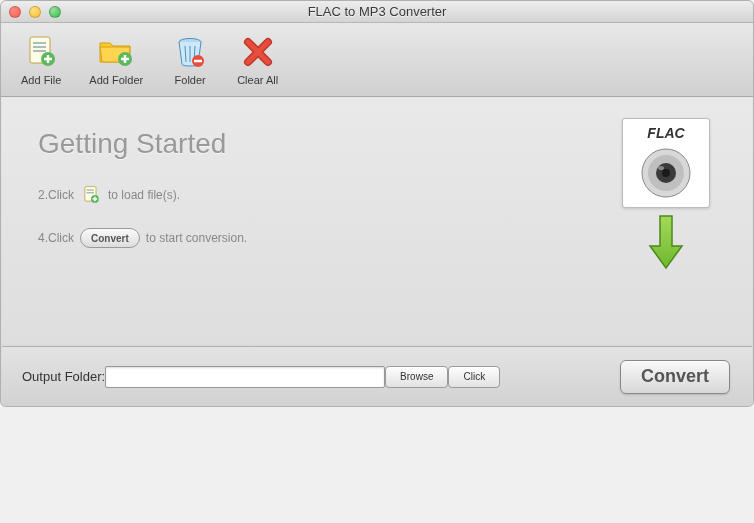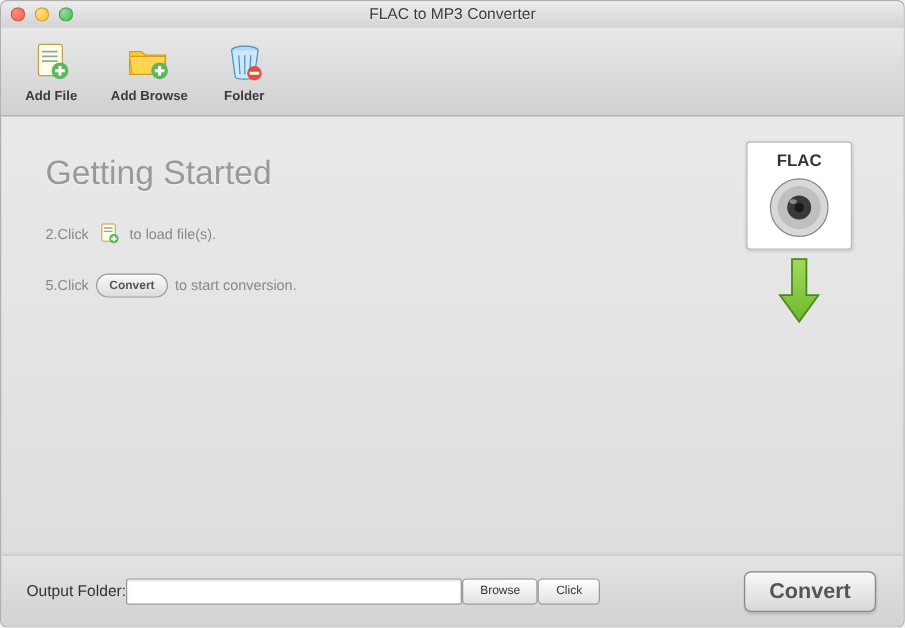--- a/index.html
+++ b/index.html
@@ -1,37 +1,37 @@
 <!DOCTYPE html>
 <html><head>
   <meta charset="utf-8">
   <style>
     * { margin: 0; padding: 0; box-sizing: border-box; font-family: "Lucida Grande", "Helvetica Neue", Arial, sans-serif; }
     body { width: 754px; height: 523px; background: #f0f0f0; overflow: hidden; }
-    .window { width: 754px; height: 523px; background: linear-gradient(to bottom, #ebebeb 0%, #d8d8d8 100%); border: 1px solid #b0b0b0; border-radius: 6px; position: relative; }
+    .window { width: 754px; height: 407px; background: linear-gradient(to bottom, #ebebeb 0%, #d8d8d8 100%); border: 1px solid #b0b0b0; border-radius: 6px; position: relative; }
     .titlebar { height: 22px; background: linear-gradient(to bottom, #ededed 0%, #d4d4d4 100%); border-bottom: 1px solid #b5b5b5; border-radius: 6px 6px 0 0; display: flex; align-items: center; padding: 0 8px; position: relative; }
     .traffic-lights { display: flex; gap: 8px; }
     .traffic-light { width: 12px; height: 12px; border-radius: 50%; border: 0.5px solid rgba(0,0,0,0.2); }
     .tl-red { background: radial-gradient(circle at 30% 30%, #ff8a80, #ff5f57); }
     .tl-yellow { background: radial-gradient(circle at 30% 30%, #ffe082, #ffbd2e); }
     .tl-green { background: radial-gradient(circle at 30% 30%, #a5d6a7, #28c940); }
     .title { position: absolute; left: 0; right: 0; text-align: center; font-size: 13px; color: #3a3a3a; text-shadow: 0 1px 0 rgba(255,255,255,0.7); pointer-events: none; }
     .toolbar { height: 74px; background: linear-gradient(to bottom, #e8e8e8 0%, #d0d0d0 100%); border-bottom: 1px solid #a8a8a8; display: flex; align-items: center; padding: 0 20px; gap: 28px; }
     .toolbar-item { display: flex; flex-direction: column; align-items: center; gap: 3px; cursor: pointer; }
     .toolbar-icon { width: 38px; height: 38px; display: flex; align-items: center; justify-content: center; }
-    .toolbar-label { font-size: 11px; color: #3a3a3a; font-weight: bold; }
+    .toolbar-label { font-size: 11px; color: #3a3a3a; }
     .content { position: absolute; top: 97px; left: 1px; right: 1px; bottom: 62px; background: linear-gradient(to bottom, #e9e9e9 0%, #dedede 100%); padding-left: 20px; }
     .getting-started { position: absolute; top: 30px; left: 36px; }
     .gs-heading { font-size: 28px; font-weight: 400; color: #999; text-shadow: 0 1px 0 rgba(255,255,255,0.6); margin-bottom: 24px; }
     .gs-step { display: flex; align-items: center; gap: 6px; font-size: 12px; color: #888; margin-bottom: 22px; }
     .gs-step-icon { width: 22px; height: 22px; display: inline-flex; align-items: center; justify-content: center; }
     .gs-convert-btn { display: inline-flex; align-items: center; justify-content: center; height: 20px; padding: 0 10px; border-radius: 10px; background: linear-gradient(to bottom, #fafafa, #dcdcdc); border: 1px solid #999; font-size: 10px; font-weight: bold; color: #555; }
     .diagram { position: absolute; top: 20px; right: 36px; width: 100px; display: flex; flex-direction: column; align-items: center; }
     .flac-box { width: 88px; height: 90px; background: #fff; border: 1px solid #bbb; border-radius: 3px; box-shadow: 0 1px 3px rgba(0,0,0,0.15); display: flex; flex-direction: column; align-items: center; padding-top: 6px; }
-    .flac-label { font-size: 14px; font-weight: bold; color: #333; margin-bottom: 4px; }
+    .flac-label { font-size: 14px; font-weight: bold; color: #333; margin-bottom: 4px; font-style: italic; }
     .mp3-box { width: 90px; height: 100px; background: #fff; border: 1px solid #bbb; border-radius: 3px; box-shadow: 0 1px 3px rgba(0,0,0,0.15); display: flex; flex-direction: column; align-items: center; justify-content: flex-end; overflow: hidden; }
     .mp3-notes { flex: 1; display: flex; align-items: center; justify-content: center; }
     .mp3-label-bar { width: 100%; height: 24px; background: #5aa6d8; color: #fff; font-size: 15px; font-weight: bold; display: flex; align-items: center; justify-content: center; }
     .arrow-down { margin: 6px 0; }
     .bottom-bar { position: absolute; bottom: 0; left: 1px; right: 1px; height: 60px; background: linear-gradient(to bottom, #e3e3e3 0%, #d2d2d2 100%); border-top: 1px solid #b0b0b0; display: flex; align-items: center; padding: 5px 20px; border-radius: 0 0 5px 5px; }
     .output-label { font-size: 13px; color: #333; }
     .output-input { flex: 0 0 280px; height: 22px; background: #fff; border: 1px solid #999; border-radius: 2px; box-shadow: inset 0 1px 2px rgba(0,0,0,0.15); padding: 0 4px; font-size: 12px; }
     .mac-btn { height: 22px; padding: 0 14px; background: linear-gradient(to bottom, #fefefe, #e2e2e2); border: 1px solid #9a9a9a; border-radius: 4px; font-size: 10px; color: #333; cursor: pointer; box-shadow: 0 1px 0 rgba(255,255,255,0.5) inset; }
     .convert-btn { position: absolute; right: 22px; height: 34px; padding: 0 20px; background: linear-gradient(to bottom, #f8f8f8, #d8d8d8); border: 1px solid #888; border-radius: 6px; font-size: 18px; font-weight: bold; color: #555; cursor: pointer; box-shadow: 0 1px 0 rgba(255,255,255,0.6) inset, 0 1px 2px rgba(0,0,0,0.15); }
   </style>
@@ -67,59 +67,68 @@
     <div class="toolbar-item">
       <div class="toolbar-icon">
         <svg width="38" height="36" viewBox="0 0 38 36">
           <path d="M3 9 L3 28 L33 28 L33 12 L16 12 L13 9 Z" fill="#ffca28" stroke="#d4a017" stroke-width="1"></path>
           <path d="M3 13 L33 13 L31 28 L5 28 Z" fill="#ffd54f" stroke="#d4a017" stroke-width="1"></path>
           <circle cx="28" cy="25" r="7" fill="#5cb85c"></circle>
           <line x1="28" y1="21" x2="28" y2="29" stroke="#fff" stroke-width="2.5"></line>
           <line x1="24" y1="25" x2="32" y2="25" stroke="#fff" stroke-width="2.5"></line>
         </svg>
       </div>
-      <div class="toolbar-label">Add Browse</div>
+      <div class="toolbar-label">Add Folder</div>
     </div>
 
     <div class="toolbar-item">
       <div class="toolbar-icon">
         <svg width="36" height="36" viewBox="0 0 36 36">
           <ellipse cx="18" cy="8" rx="11" ry="3.5" fill="#b3d9f2" stroke="#4a90c2" stroke-width="1"></ellipse>
           <path d="M7 8 L10 30 Q10 32 18 32 Q26 32 26 30 L29 8" fill="#cfe8f7" stroke="#4a90c2" stroke-width="1"></path>
           <line x1="13" y1="12" x2="14" y2="28" stroke="#4a90c2" stroke-width="1"></line>
           <line x1="18" y1="12" x2="18" y2="28" stroke="#4a90c2" stroke-width="1"></line>
           <line x1="23" y1="12" x2="22" y2="28" stroke="#4a90c2" stroke-width="1"></line>
           <circle cx="26" cy="27" r="6" fill="#e74c3c"></circle>
           <line x1="22" y1="27" x2="30" y2="27" stroke="#fff" stroke-width="2.5"></line>
         </svg>
       </div>
       <div class="toolbar-label">Folder</div>
     </div>
 
+    <div class="toolbar-item">
+      <div class="toolbar-icon">
+        <svg width="32" height="32" viewBox="0 0 32 32">
+          <path d="M6 6 L26 26 M26 6 L6 26" stroke="#c0392b" stroke-width="8" stroke-linecap="round"></path>
+          <path d="M6 6 L26 26 M26 6 L6 26" stroke="#e74c3c" stroke-width="5" stroke-linecap="round"></path>
+        </svg>
+      </div>
+      <div class="toolbar-label">Clear All</div>
+    </div>
   </div>
 
   <div class="content">
     <div class="getting-started">
       <div class="gs-heading">Getting Started</div>
       <div class="gs-step">
         <span>2.Click</span>
         <span class="gs-step-icon">
           <svg width="20" height="20" viewBox="0 0 36 36">
             <rect x="7" y="3" width="20" height="26" rx="2" fill="#fffde7" stroke="#c0a050" stroke-width="1.5"></rect>
             <line x1="10" y1="9" x2="23" y2="9" stroke="#8aa" stroke-width="2"></line>
             <line x1="10" y1="14" x2="23" y2="14" stroke="#8aa" stroke-width="2"></line>
             <circle cx="25" cy="25" r="7" fill="#5cb85c"></circle>
             <line x1="25" y1="21" x2="25" y2="29" stroke="#fff" stroke-width="3"></line>
             <line x1="21" y1="25" x2="29" y2="25" stroke="#fff" stroke-width="3"></line>
           </svg>
         </span>
         <span>to load file(s).</span>
       </div>
       <div class="gs-step">
-        <span>5.Click</span>
+        <span>4.Click</span>
         <span class="gs-convert-btn">Convert</span>
         <span>to start conversion.</span>
       </div>
     </div>
 
     <div class="diagram">
       <div class="flac-box">
         <div class="flac-label">FLAC</div>
         <svg width="56" height="56" viewBox="0 0 56 56">
           <circle cx="28" cy="28" r="24" fill="#d8d8d8" stroke="#888" stroke-width="1"></circle>

